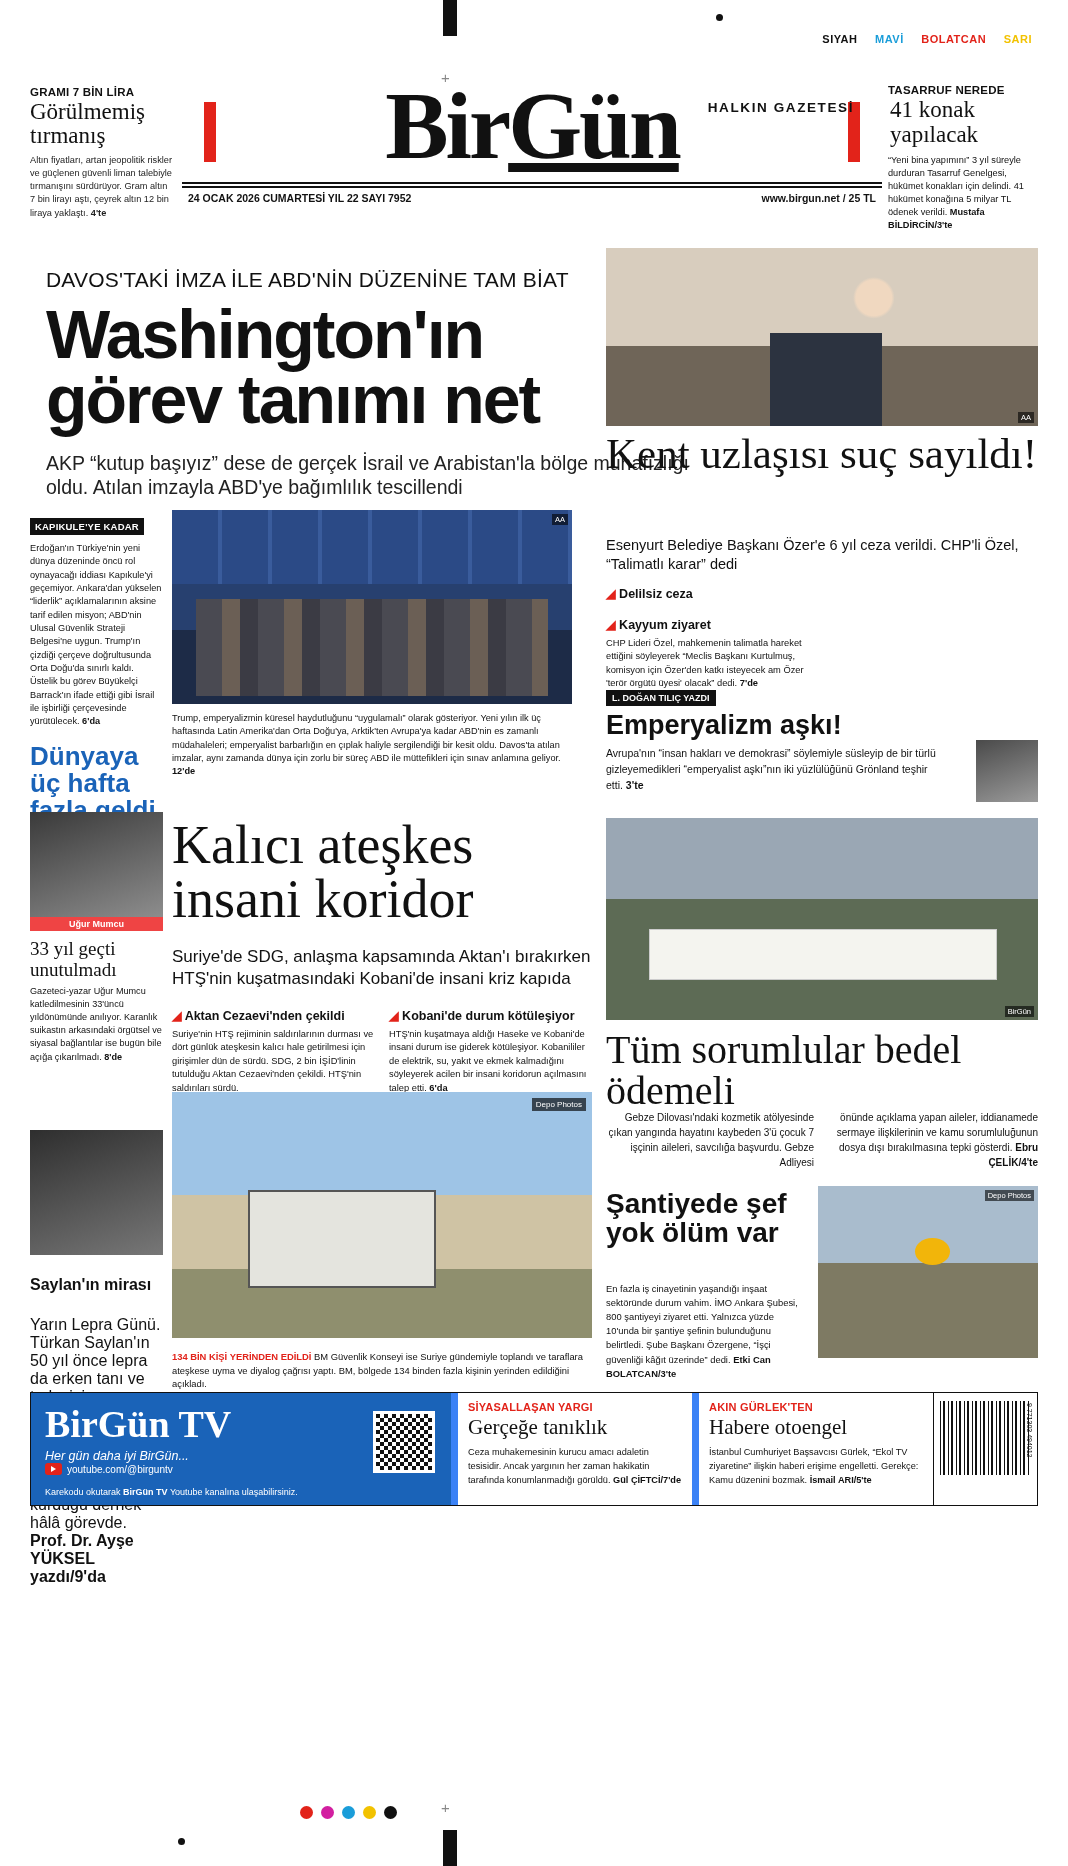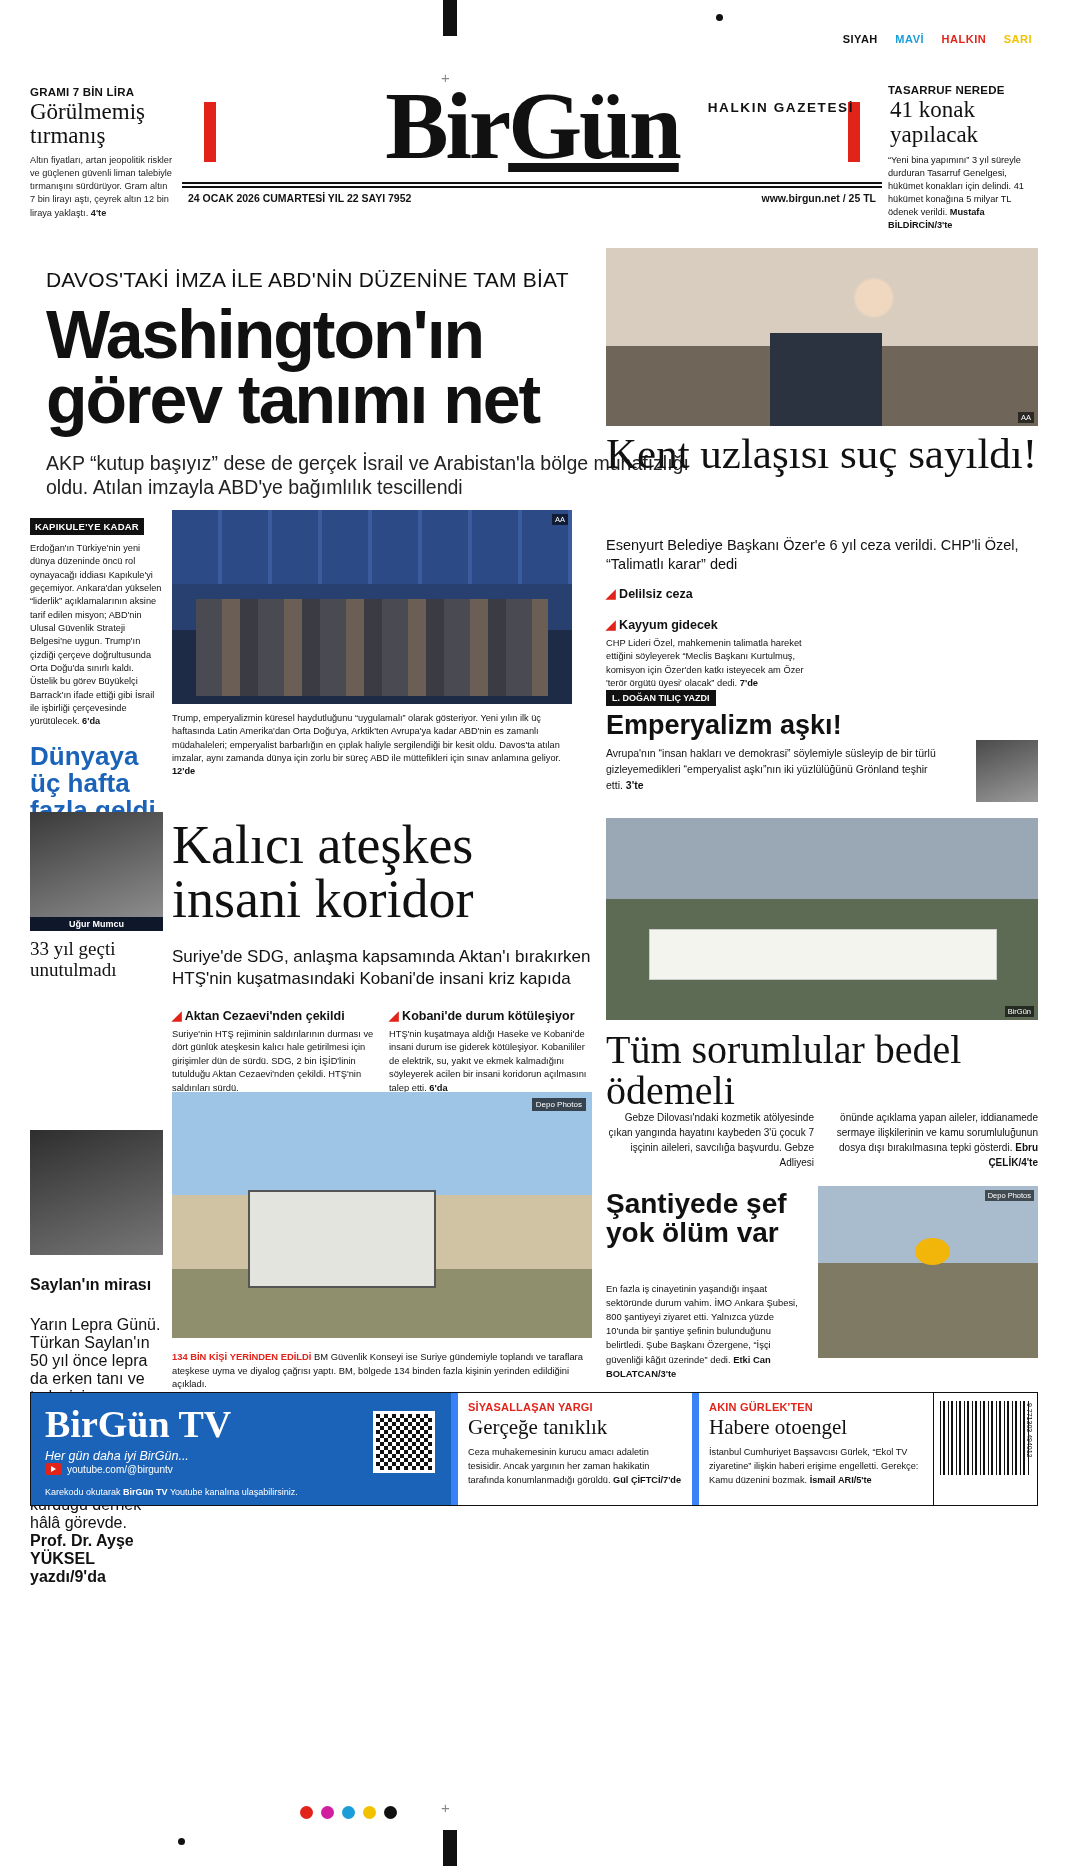--- a/index.html
+++ b/index.html
@@ -90,21 +90,21 @@
   .mid-cols .col { width:203px; }
 
   .mid-photo { position:absolute; left:172px; top:1092px; width:420px; height:246px; overflow:hidden; }
   .mid-photo-credit { position:absolute; right:6px; top:6px; background:rgba(0,0,0,.65); color:#fff; font-size:8px; padding:2px 4px; }
   .mid-cap { position:absolute; left:172px; top:1350px; width:420px; font-size:9.4px; line-height:1.45; }
   .mid-cap b { font-weight:bold; }
 
   
   .lcol { position:absolute; left:30px; top:812px; width:133px; }
   .portrait { width:100%; height:105px; overflow:hidden; background:#333; }
-  .portrait-name { background:#0f172a; color:#fff; font-size:9px; font-weight:bold; text-align:center; padding:2px 0; }
+  .portrait-name { background:#ef4444; color:#fff; font-size:9px; font-weight:bold; text-align:center; padding:2px 0; }
   .lcol h4 { font-family:"Liberation Serif", serif; font-size:19px; font-weight:normal; margin:8px 0 4px; line-height:1.1; }
   .lcol p { font-size:9.1px; line-height:1.45; margin:0; }
   .lcol2 { position:absolute; left:30px; top:1130px; width:133px; }
 
   
   .r2photo { position:absolute; left:606px; top:818px; width:432px; height:202px; overflow:hidden; }
   .r2title { position:absolute; left:606px; top:1030px; width:432px; font-family:"Liberation Serif", serif; font-size:40px; line-height:1.02; }
   .r2cols { position:absolute; left:606px; top:1110px; width:432px; display:flex; gap:16px; }
   .r2cols .col { width:208px; font-size:10px; line-height:1.5;text-align:right; }
 
@@ -165,21 +165,21 @@
   <div class="crop-top-bar"></div>
   <div class="crop-bottom-bar"></div>
   <div class="reg-dot" style="left:716px;top:14px;"></div>
   <div class="reg-dot" style="left:178px;top:1838px;"></div>
   <div class="reg-cross" style="left:441px;top:70px;">+</div>
   <div class="reg-cross" style="left:441px;top:1800px;">+</div>
 
   <div class="colorbar">
     <span class="c-siyah">SIYAH</span>
     <span class="c-mavi">MAVİ</span>
-    <span class="c-kirmizi">HALKIN</span>
+    <span class="c-kirmizi">BOLATCAN</span>
     <span class="c-sari">SARI</span>
   </div>
 
   <div class="dots-bottom">
     <i style="background:#e2231a"></i>
       <i style="background:#d21fa0"></i>
       <i style="background:#1a9dd9"></i>
       <i style="background:#f2c200"></i>
       <i style="background:#111"></i>
   </div>
@@ -239,21 +239,21 @@
     <div class="img img-podium"></div>
     <span class="credit">AA</span>
   </div>
   <div class="rtitle">Kent uzlaşısı suç sayıldı!</div>
   <div class="rsub">Esenyurt Belediye Başkanı Özer'e 6 yıl ceza verildi. CHP'li Özel, “Talimatlı karar” dedi</div>
   <div class="twocol">
     <div class="col">
       <div class="col-head"><span class="arrow">◢</span> <span>Delilsiz ceza</span></div>
     </div>
     <div class="col">
-      <div class="col-head"><span class="arrow">◢</span> <span>Kayyum gidecek</span></div>
+      <div class="col-head"><span class="arrow">◢</span> <span>Kayyum ziyaret</span></div>
       <p><span>CHP Lideri Özel, mahkemenin talimatla hareket ettiğini söyleyerek “Meclis Başkanı Kurtulmuş, komisyon için Özer'den katkı isteyecek am Özer 'terör örgütü üyesi' olacak” dedi.</span> <b>7'de</b></p>
     </div>
   </div>
 
   <div class="emp-tag">L. DOĞAN TILIÇ YAZDI</div>
   <div class="emp-title">Emperyalizm aşkı!</div>
   <div class="emp-text"><span>Avrupa'nın “insan hakları ve demokrasi” söylemiyle süsleyip de bir türlü gizleyemedikleri “emperyalist aşkı”nın iki yüzlülüğünü Grönland teşhir etti.</span> <b>3'te</b></div>
   <div class="emp-face">
       <div class="img img-face3"></div>
     </div>
@@ -278,20 +278,21 @@
     <b style="color:#e2231a">134 BİN KİŞİ YERİNDEN EDİLDİ</b>
     <span>BM Güvenlik Konseyi ise Suriye gündemiyle toplandı ve taraflara ateşkese uyma ve diyalog çağrısı yaptı. BM, bölgede 134 binden fazla kişinin yerinden edildiğini açıkladı.</span>
   </div>
 
   <div class="lcol">
     <div class="portrait">
         <div class="img img-face1"></div>
       </div>
     <div class="portrait-name">Uğur Mumcu</div>
     <h4>33 yıl geçti unutulmadı</h4>
+    <p><span>Gazeteci-yazar Uğur Mumcu katledilmesinin 33'üncü yıldönümünde anılıyor. Karanlık suikastın arkasındaki örgütsel ve siyasal bağlantılar ise bugün bile açığa çıkarılmadı.</span> <b>8'de</b></p>
   </div>
 
   <div class="lcol2">
     <div class="portrait" style="height:125px">
         <div class="img img-face2"></div>
       </div>
     <h4>Saylan'ın mirası</h4>
     <p><span>Yarın Lepra Günü. Türkan Saylan'ın 50 yıl önce lepra da erken tanı ve tedavi, insan haklarına uygunluk, rehabilitasyon çalışmaları yapmak için kurduğu dernek hâlâ görevde.</span> <b>Prof. Dr. Ayşe YÜKSEL yazdı/9'da</b></p>
   </div>
 

